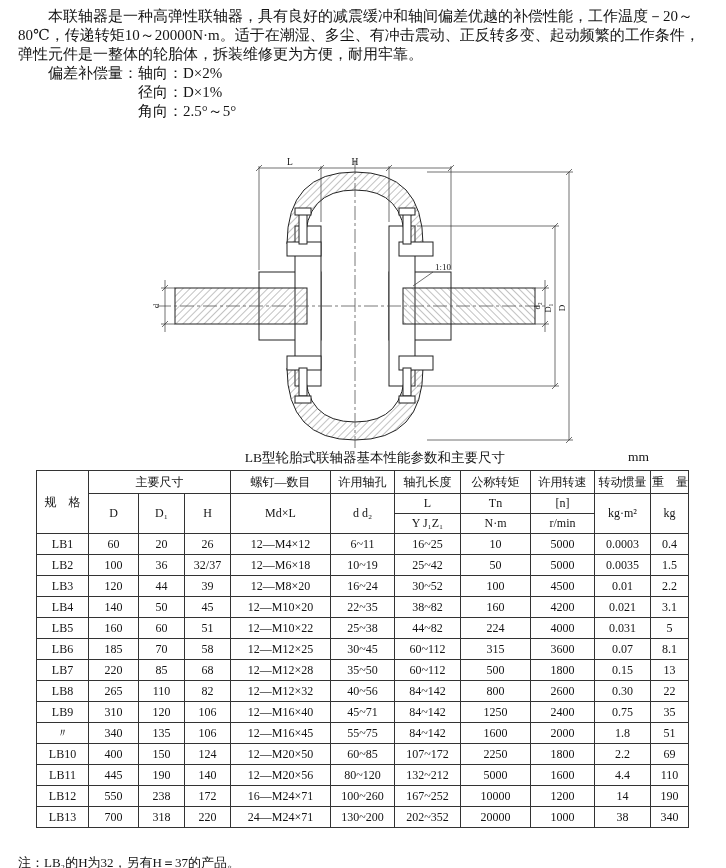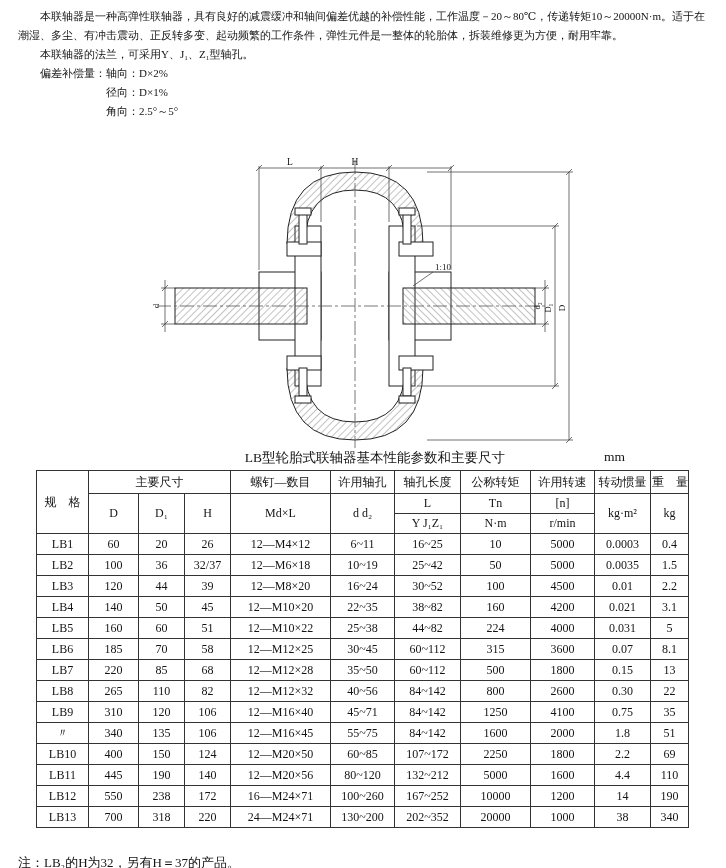--- a/index.html
+++ b/index.html
@@ -2,30 +2,30 @@
 <html><head>
 <meta charset="utf-8">
 <style>
   html,body { margin:0; padding:0; background:#e9e9e9; }
   .page {
     position:relative; width:726px; height:868px; margin:0 auto;
     background:#ffffff; color:#141414; overflow:hidden;
     font-family:"Liberation Serif","DejaVu Serif",serif;
   }
   
-  .intro { position:absolute; top:7px; left:18px; width:694px; font-size:11px; line-height:19px; }
+  .intro { position:absolute; top:7px; left:18px; width:694px; font-size:15px; line-height:19px; }
   .intro p { margin:0; text-indent:2em; }
   .comp-line1 { margin-left:2em; }
   .comp-indent { margin-left:8em; }
   
   .drawing-wrap { position:absolute; top:156px; left:145px; width:430px; height:294px; }
   
   .table-title-row { position:absolute; top:449px; left:0; width:726px; height:18px; font-size:13.5px;margin-left:12px; }
   .table-title { position:absolute; left:50%; transform:translateX(-50%); white-space:nowrap; }
-  .table-unit { position:absolute; left:592px;text-align:right; }
+  .table-unit { position:absolute; left:616px;text-align:right; }
   
   table.params {
     position:absolute; top:470px; left:36px; width:652px;
     border-collapse:collapse; table-layout:fixed;
     font-size:12px; text-align:center;
     border:1.5px solid #222;
   }
   table.params th, table.params td {
     border:1px solid #333; padding:0 1px;
     font-weight:normal; white-space:nowrap; overflow:hidden;
@@ -37,21 +37,20 @@
   .footnote { position:absolute; top:841px; left:18px; font-size:13px; }
   svg text { font-family:"Liberation Serif","DejaVu Serif",serif; fill:#141414; }
 </style>
 </head>
 <body>
 
 <div class="page">
 
   <div class="intro">
     <p>本联轴器是一种高弹性联轴器，具有良好的减震缓冲和轴间偏差优越的补偿性能，工作温度－20～80℃，传递转矩10～20000N·m。适于在潮湿、多尘、有冲击震动、正反转多变、起动频繁的工作条件，弹性元件是一整体的轮胎体，拆装维修更为方便，耐用牢靠。</p>
-    <p>本联轴器的法兰，可采用Y、J₁、Z₁型轴孔。</p>
     <div class="comp-line1"><span>偏差补偿量：</span><span>轴向：D×2%</span></div>
     <div class="comp-indent">径向：D×1%</div>
     <div class="comp-indent">角向：2.5°～5°</div>
   </div>
 
   <div class="drawing-wrap">
     <svg width="430" height="294" viewBox="0 0 430 294">
       <defs>
         <pattern id="hatchA" patternUnits="userSpaceOnUse" width="5" height="5" patternTransform="rotate(45)">
           <line x1="0" y1="0" x2="0" y2="5" stroke="#666" stroke-width="0.8"></line>
@@ -301,21 +300,21 @@
         </tr>
         <tr>
           <td>LB9</td>
           <td>310</td>
           <td>120</td>
           <td>106</td>
           <td>12—M16×40</td>
           <td>45~71</td>
           <td>84~142</td>
           <td>1250</td>
-          <td>4100</td>
+          <td>2400</td>
           <td>0.75</td>
           <td>35</td>
         </tr>
         <tr>
           <td>〃</td>
           <td>340</td>
           <td>135</td>
           <td>106</td>
           <td>12—M16×45</td>
           <td>55~75</td>

